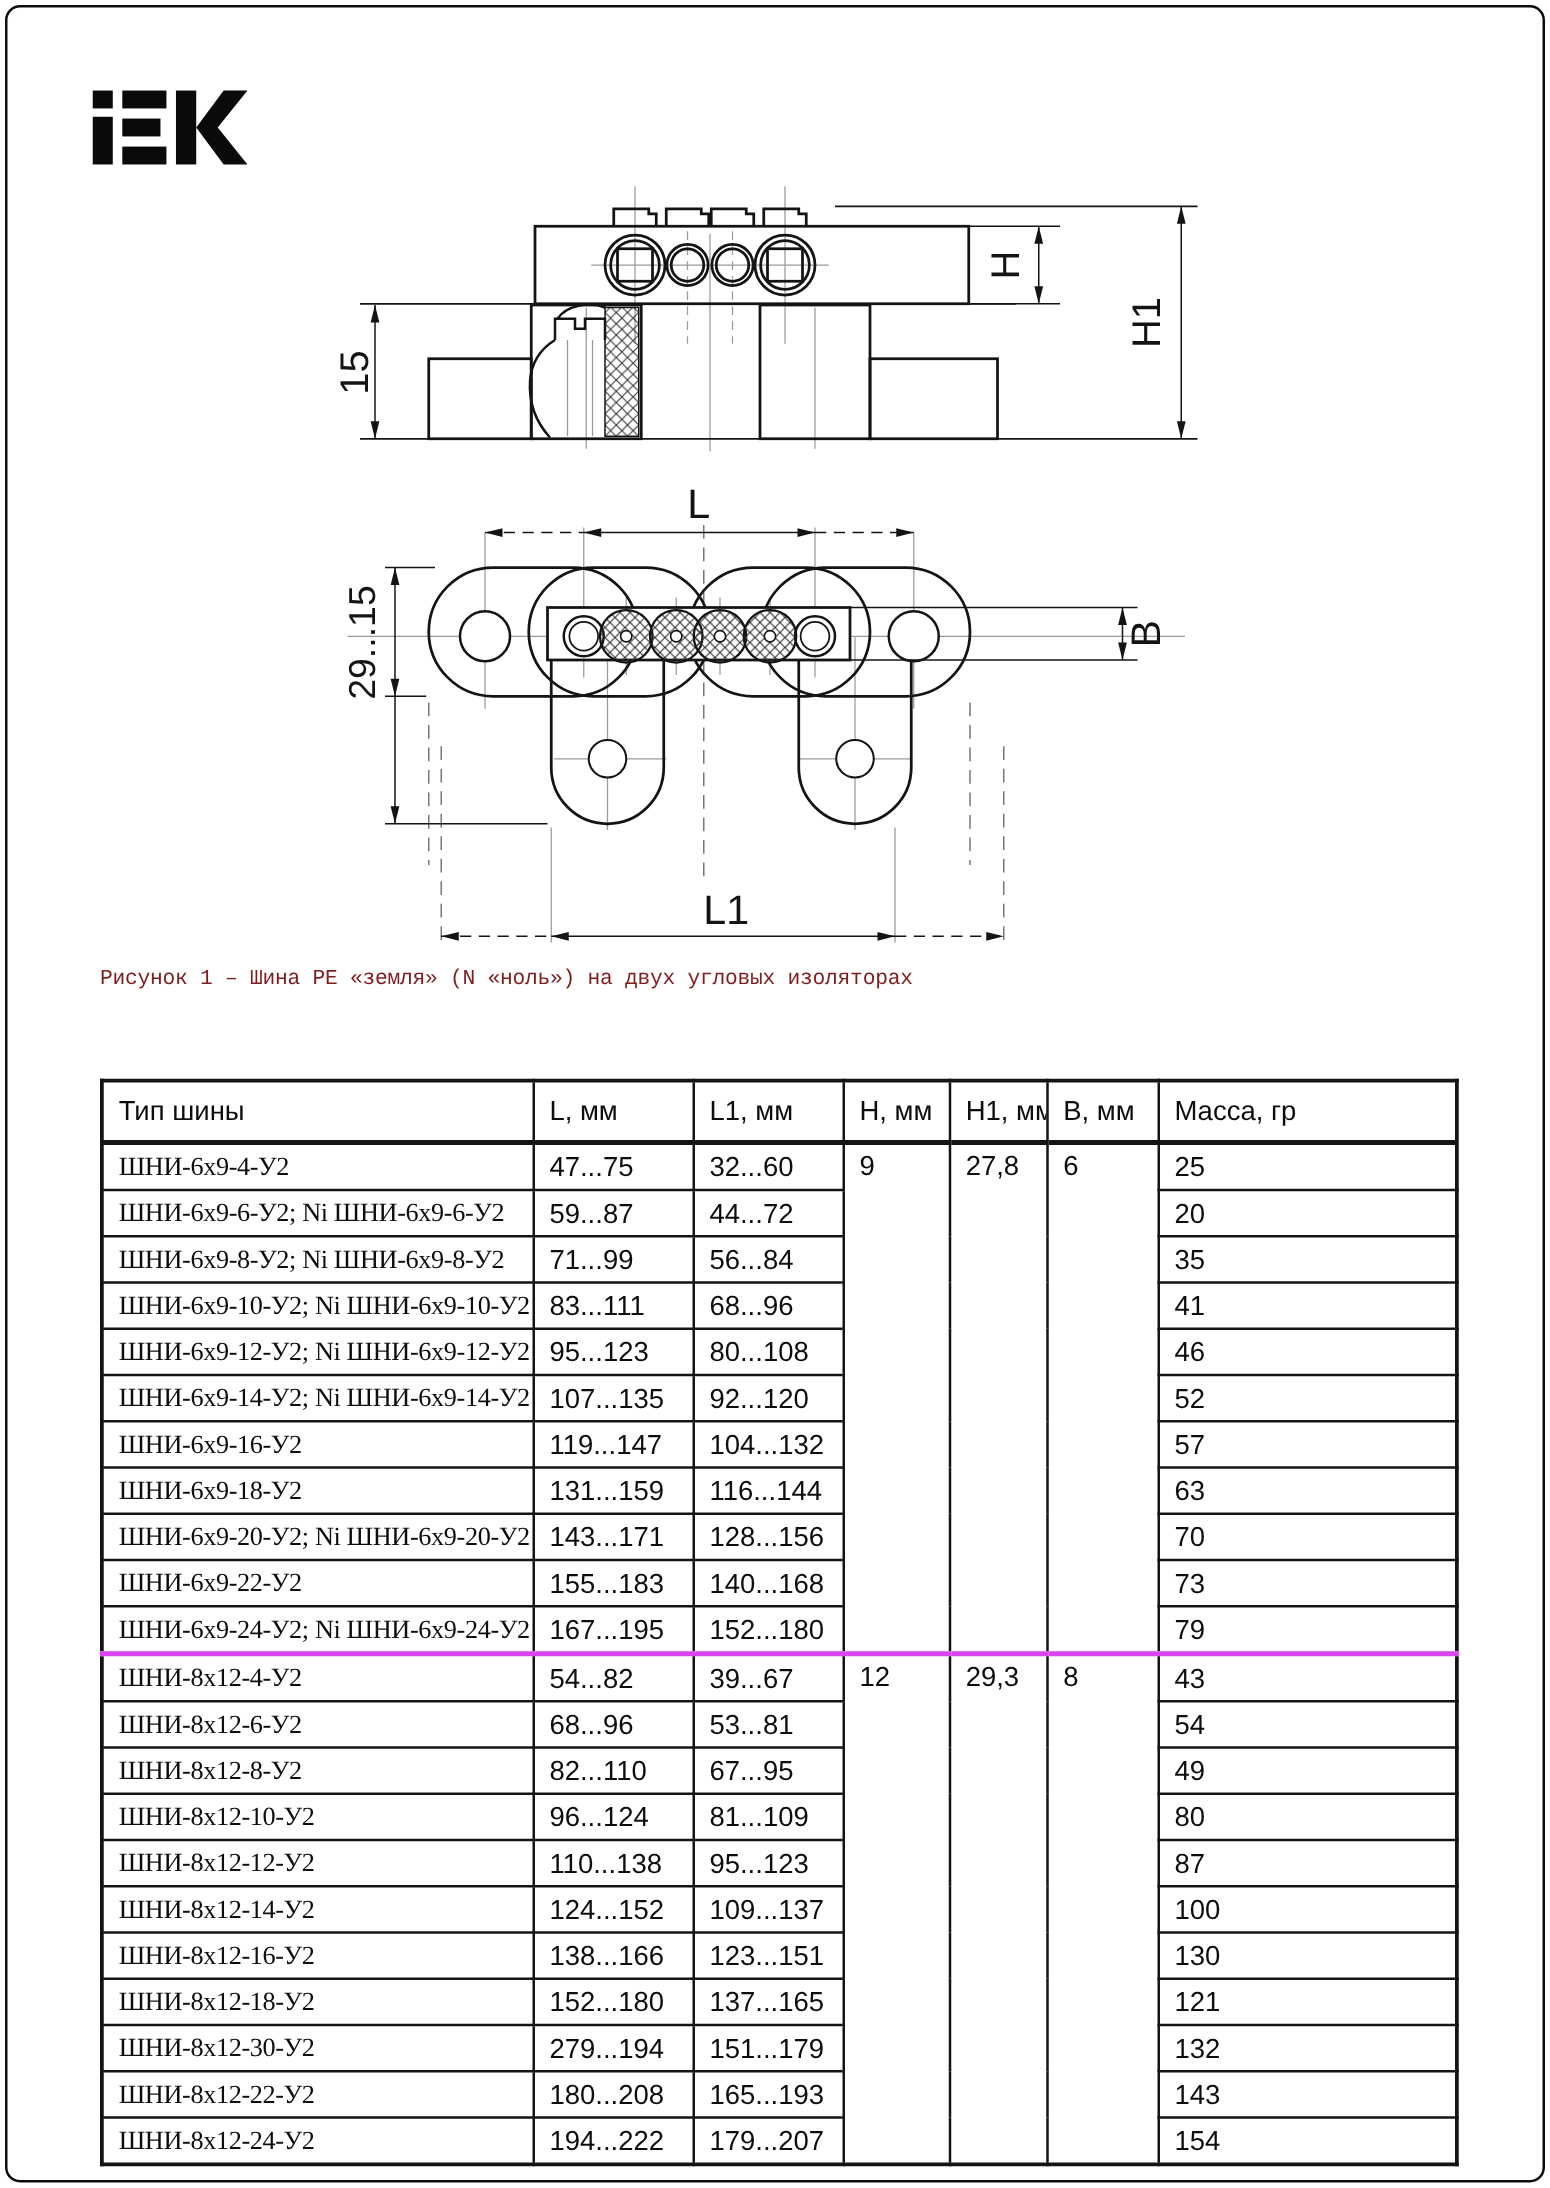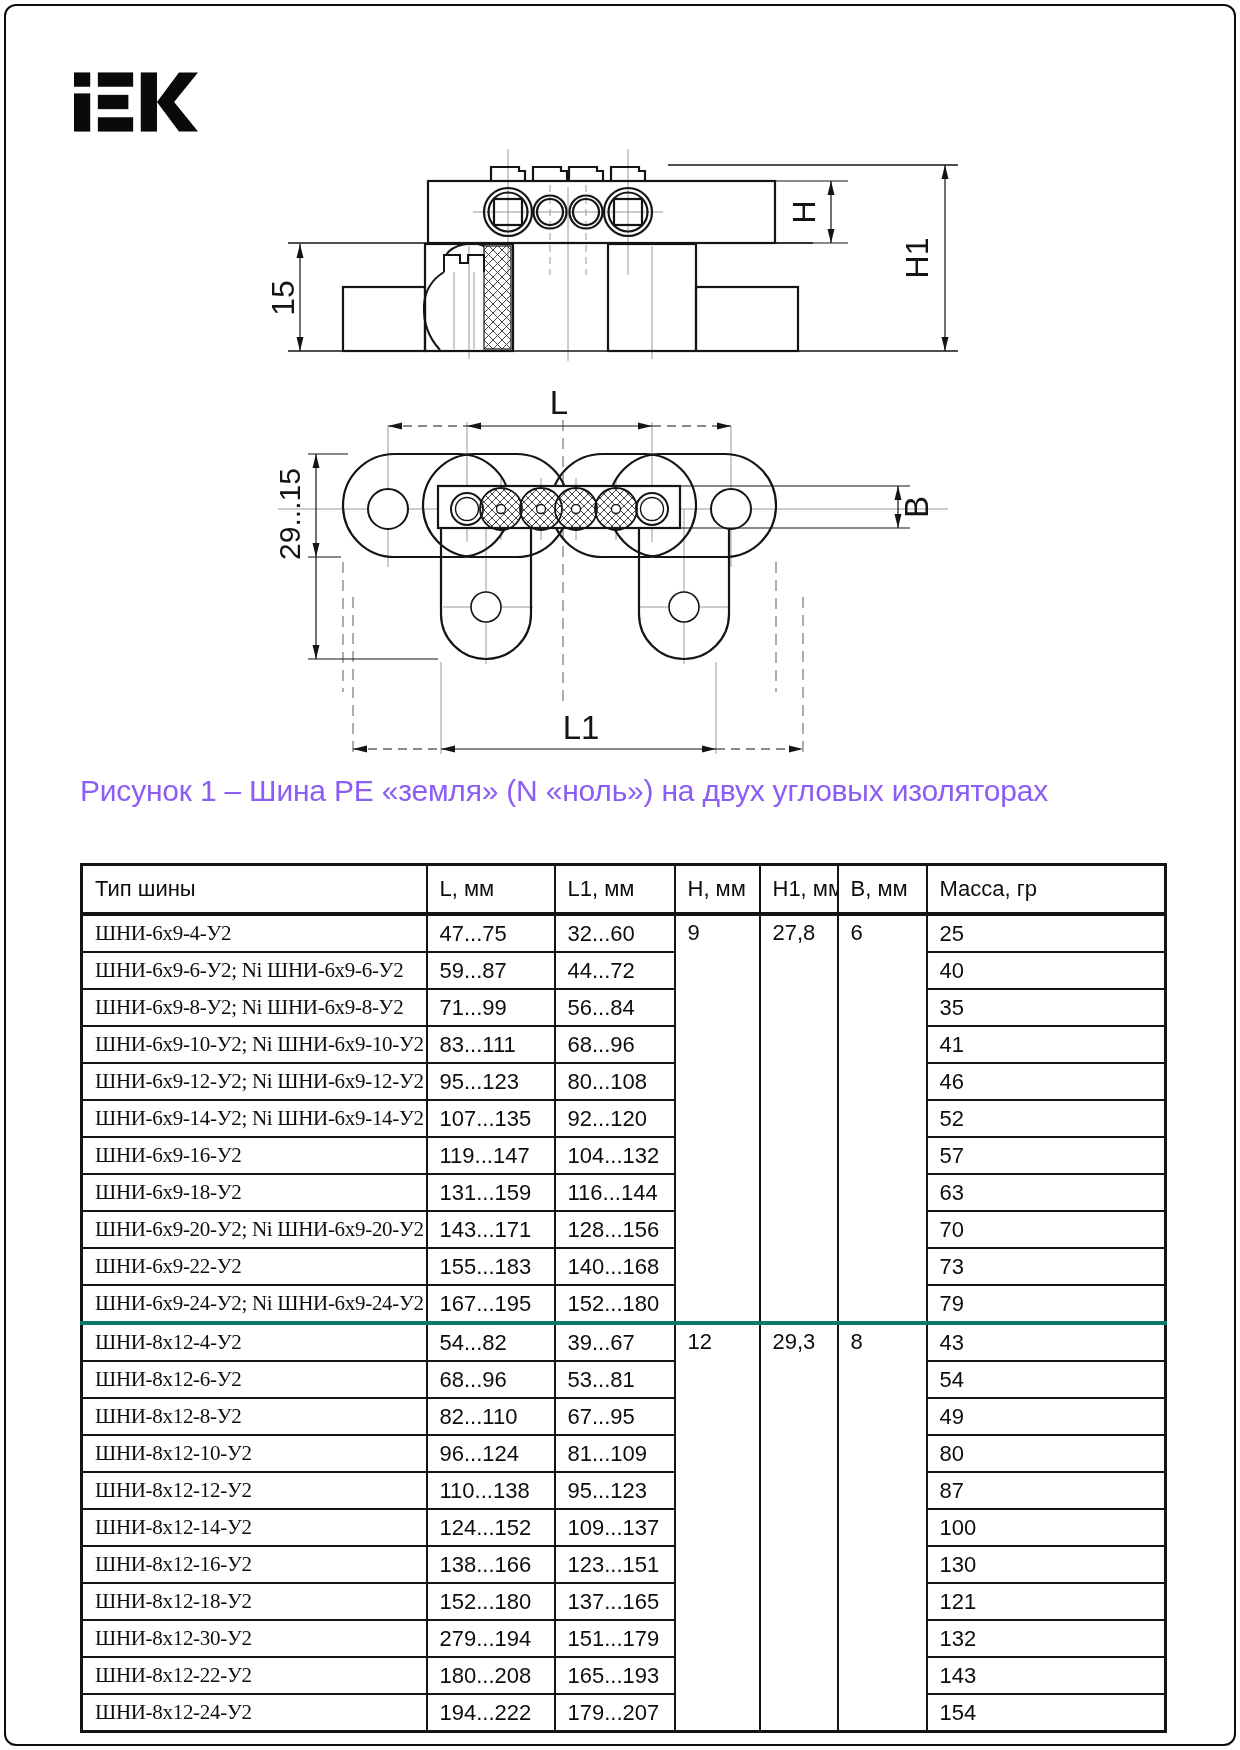--- a/index.html
+++ b/index.html
@@ -8,39 +8,39 @@
     font-family:"Liberation Sans", sans-serif;color:#111;
     overflow:hidden;
   }
   .abs{position:absolute;}
   .page-frame{
     position:absolute;left:4px;top:4px;right:4px;bottom:4px;
     border:2px solid #0d0d0d;border-radius:12px;pointer-events:none;
   }
   .caption{
     position:absolute;left:80px;top:774px;width:1080px;
-    font-size:30px;letter-spacing:-0.2px;color:#8b5cf6;
+    font-size:17px;letter-spacing:-0.2px;color:#7f1d1d;font-family:Liberation Mono, monospace;
   }
   table.spec{
     position:absolute;left:80px;top:863px;width:1084px;
     border-collapse:collapse;table-layout:fixed;
     border:3px solid #141414;
     padding-left:40px;
   }
   table.spec th, table.spec td{
     border:2px solid #141414;
     font-size:22px;font-weight:normal;text-align:left;
     padding:2px 6px 2px 12px;white-space:nowrap;overflow:hidden;
     color:#0d0d0d;
   }
   table.spec th{height:42px;border-bottom:4px solid #141414;}
   table.spec td{height:31px;}
   table.spec td.c-type{font-size:21px;letter-spacing:-0.3px;font-family:Liberation Serif, serif;}
   table.spec td.merged{vertical-align:top;padding-top:4px;}
-  table.spec tr.group-start td{border-top:4px solid #0f766e;}
+  table.spec tr.group-start td{border-top:4px solid #d946ef;}
   svg text{font-family:"Liberation Sans", sans-serif;}
 </style>
 </head>
 <body>
 
 <div class="page-frame"></div>
 
 <svg class="abs" style="left:74px;top:72px" width="124" height="60" viewBox="0 0 130 62" aria-label="IEK">
   <g fill="#0a0a0a">
     <rect x="0" y="0" width="17" height="15"></rect>
@@ -271,21 +271,21 @@
         <td>32...60</td>
         <td class="merged" rowspan="11">9</td>
         <td class="merged" rowspan="11">27,8</td>
         <td class="merged" rowspan="11">6</td>
         <td>25</td>
       </tr>
       <tr>
         <td class="c-type">ШНИ-6х9-6-У2; Ni ШНИ-6х9-6-У2</td>
         <td>59...87</td>
         <td>44...72</td>
-        <td>40</td>
+        <td>20</td>
       </tr>
       <tr>
         <td class="c-type">ШНИ-6х9-8-У2; Ni ШНИ-6х9-8-У2</td>
         <td>71...99</td>
         <td>56...84</td>
         <td>35</td>
       </tr>
       <tr>
         <td class="c-type">ШНИ-6х9-10-У2; Ni ШНИ-6х9-10-У2</td>
         <td>83...111</td>

